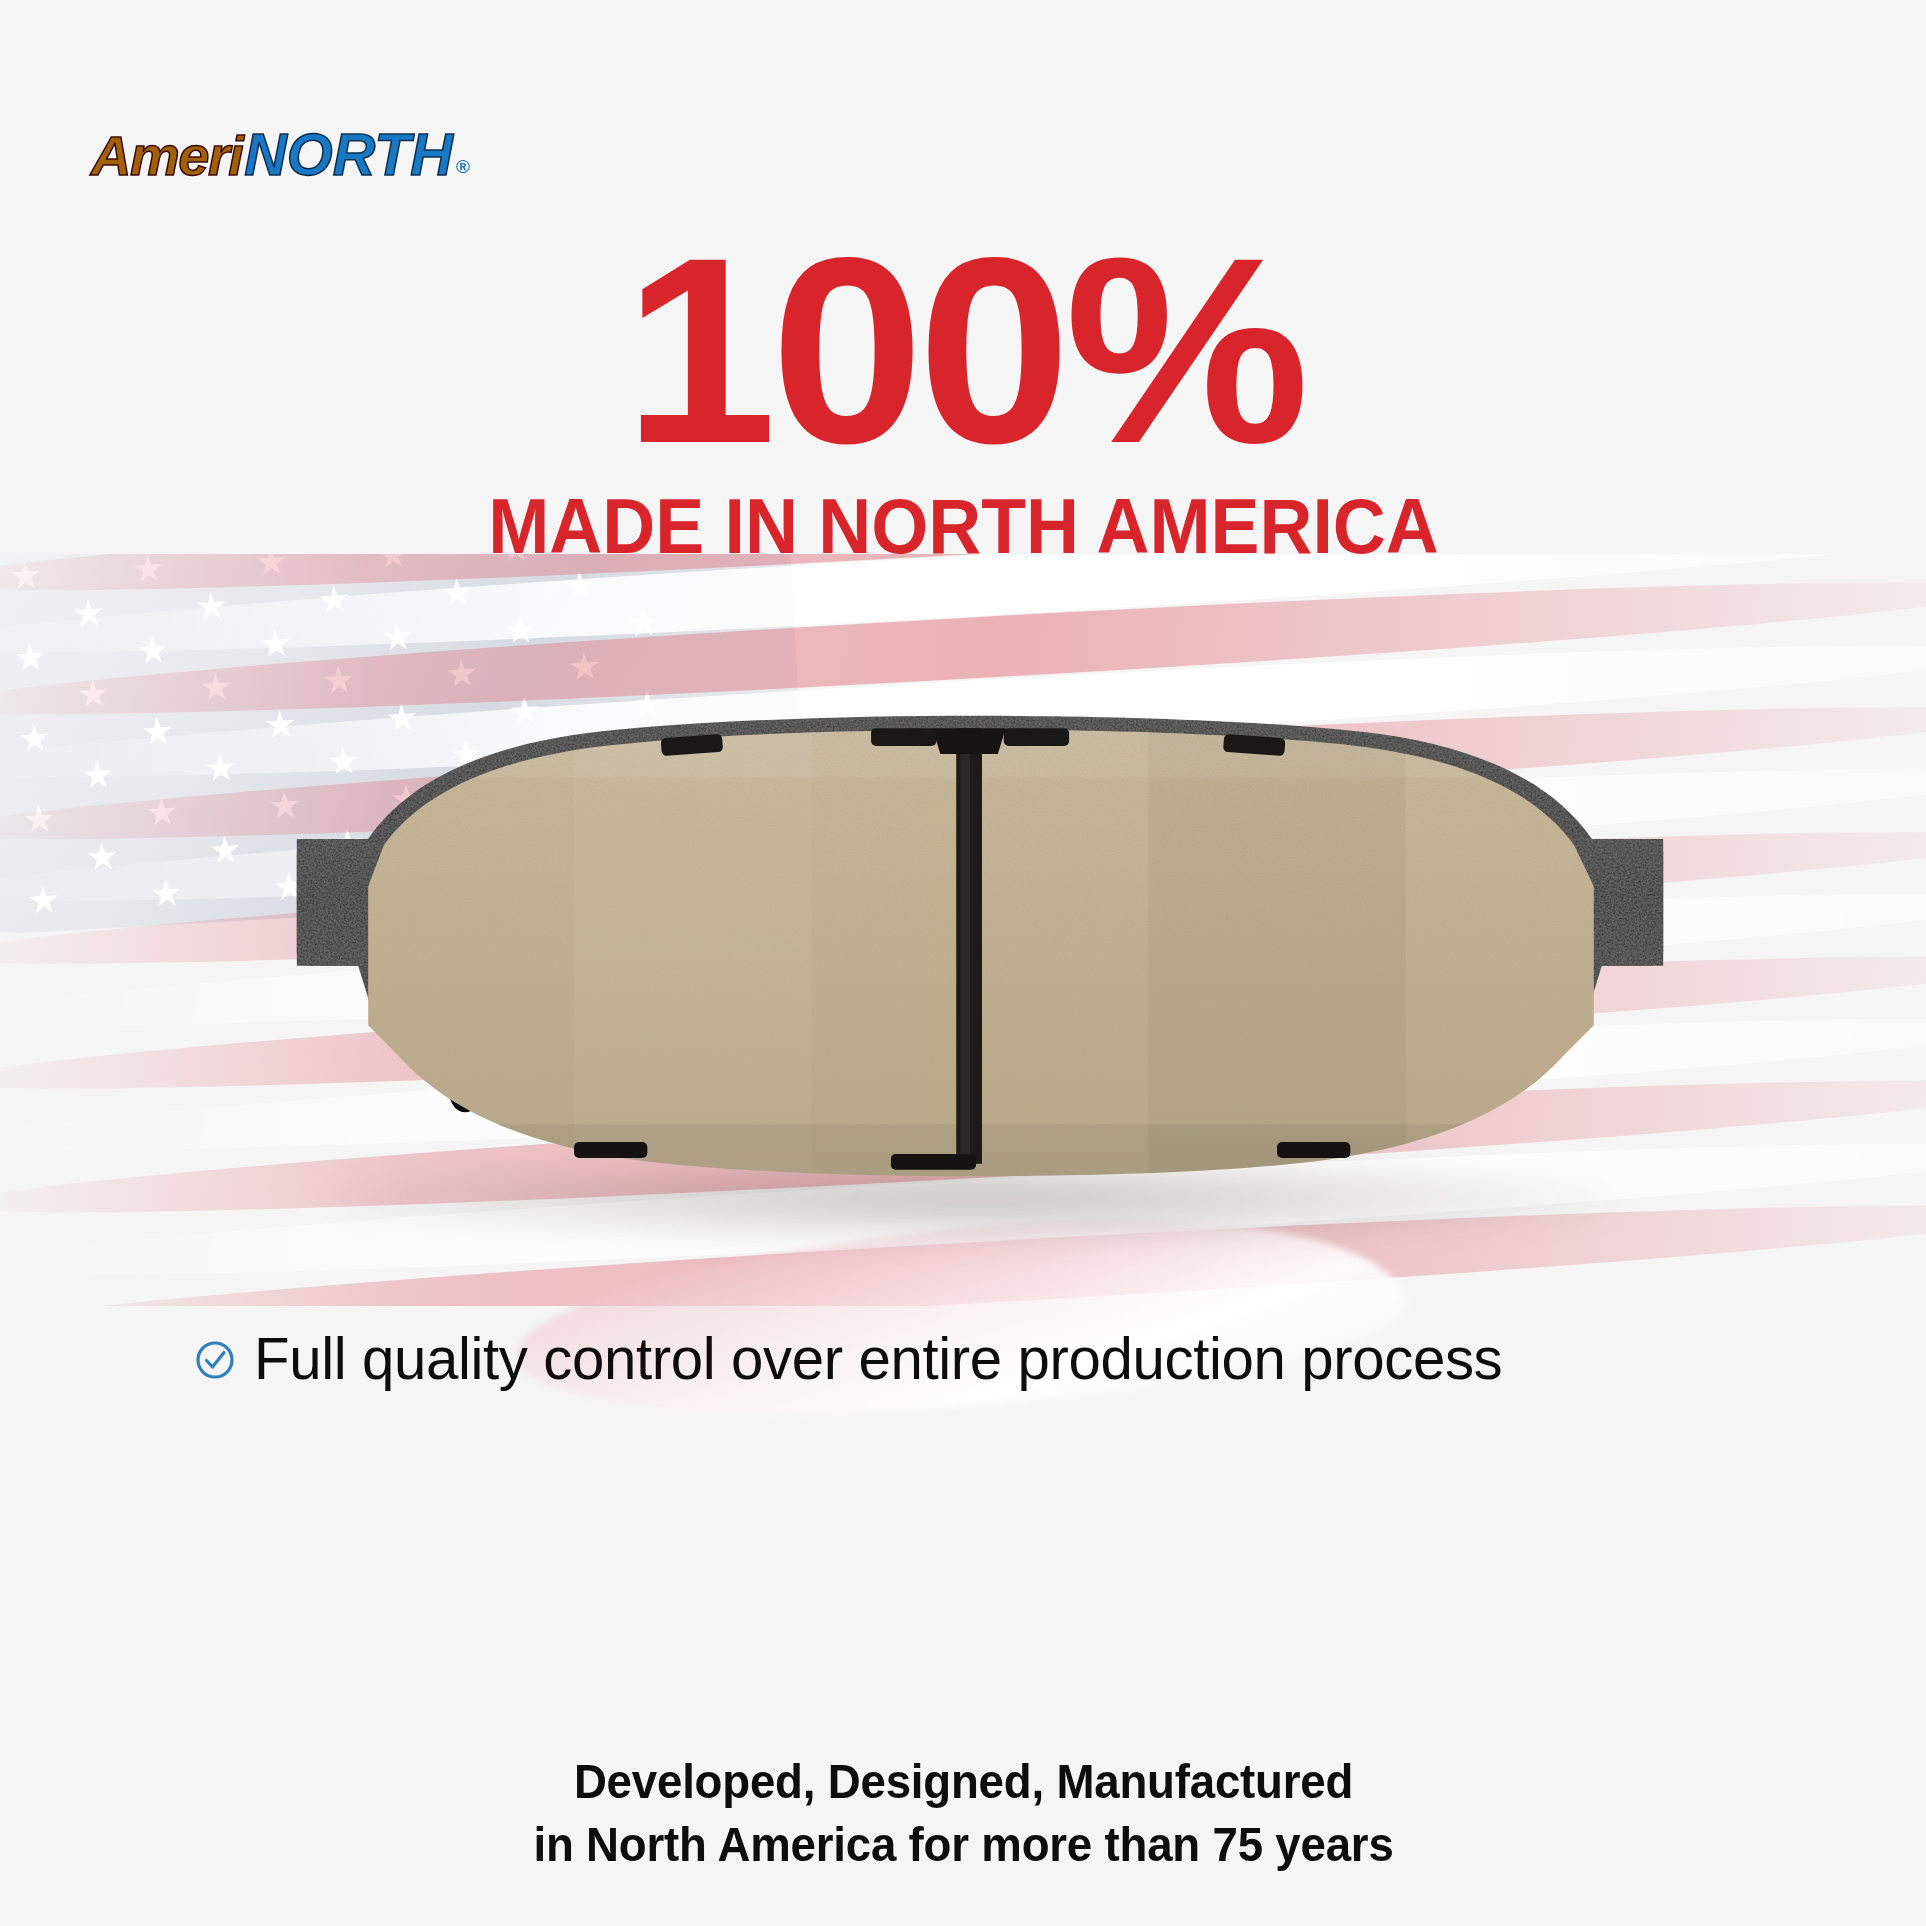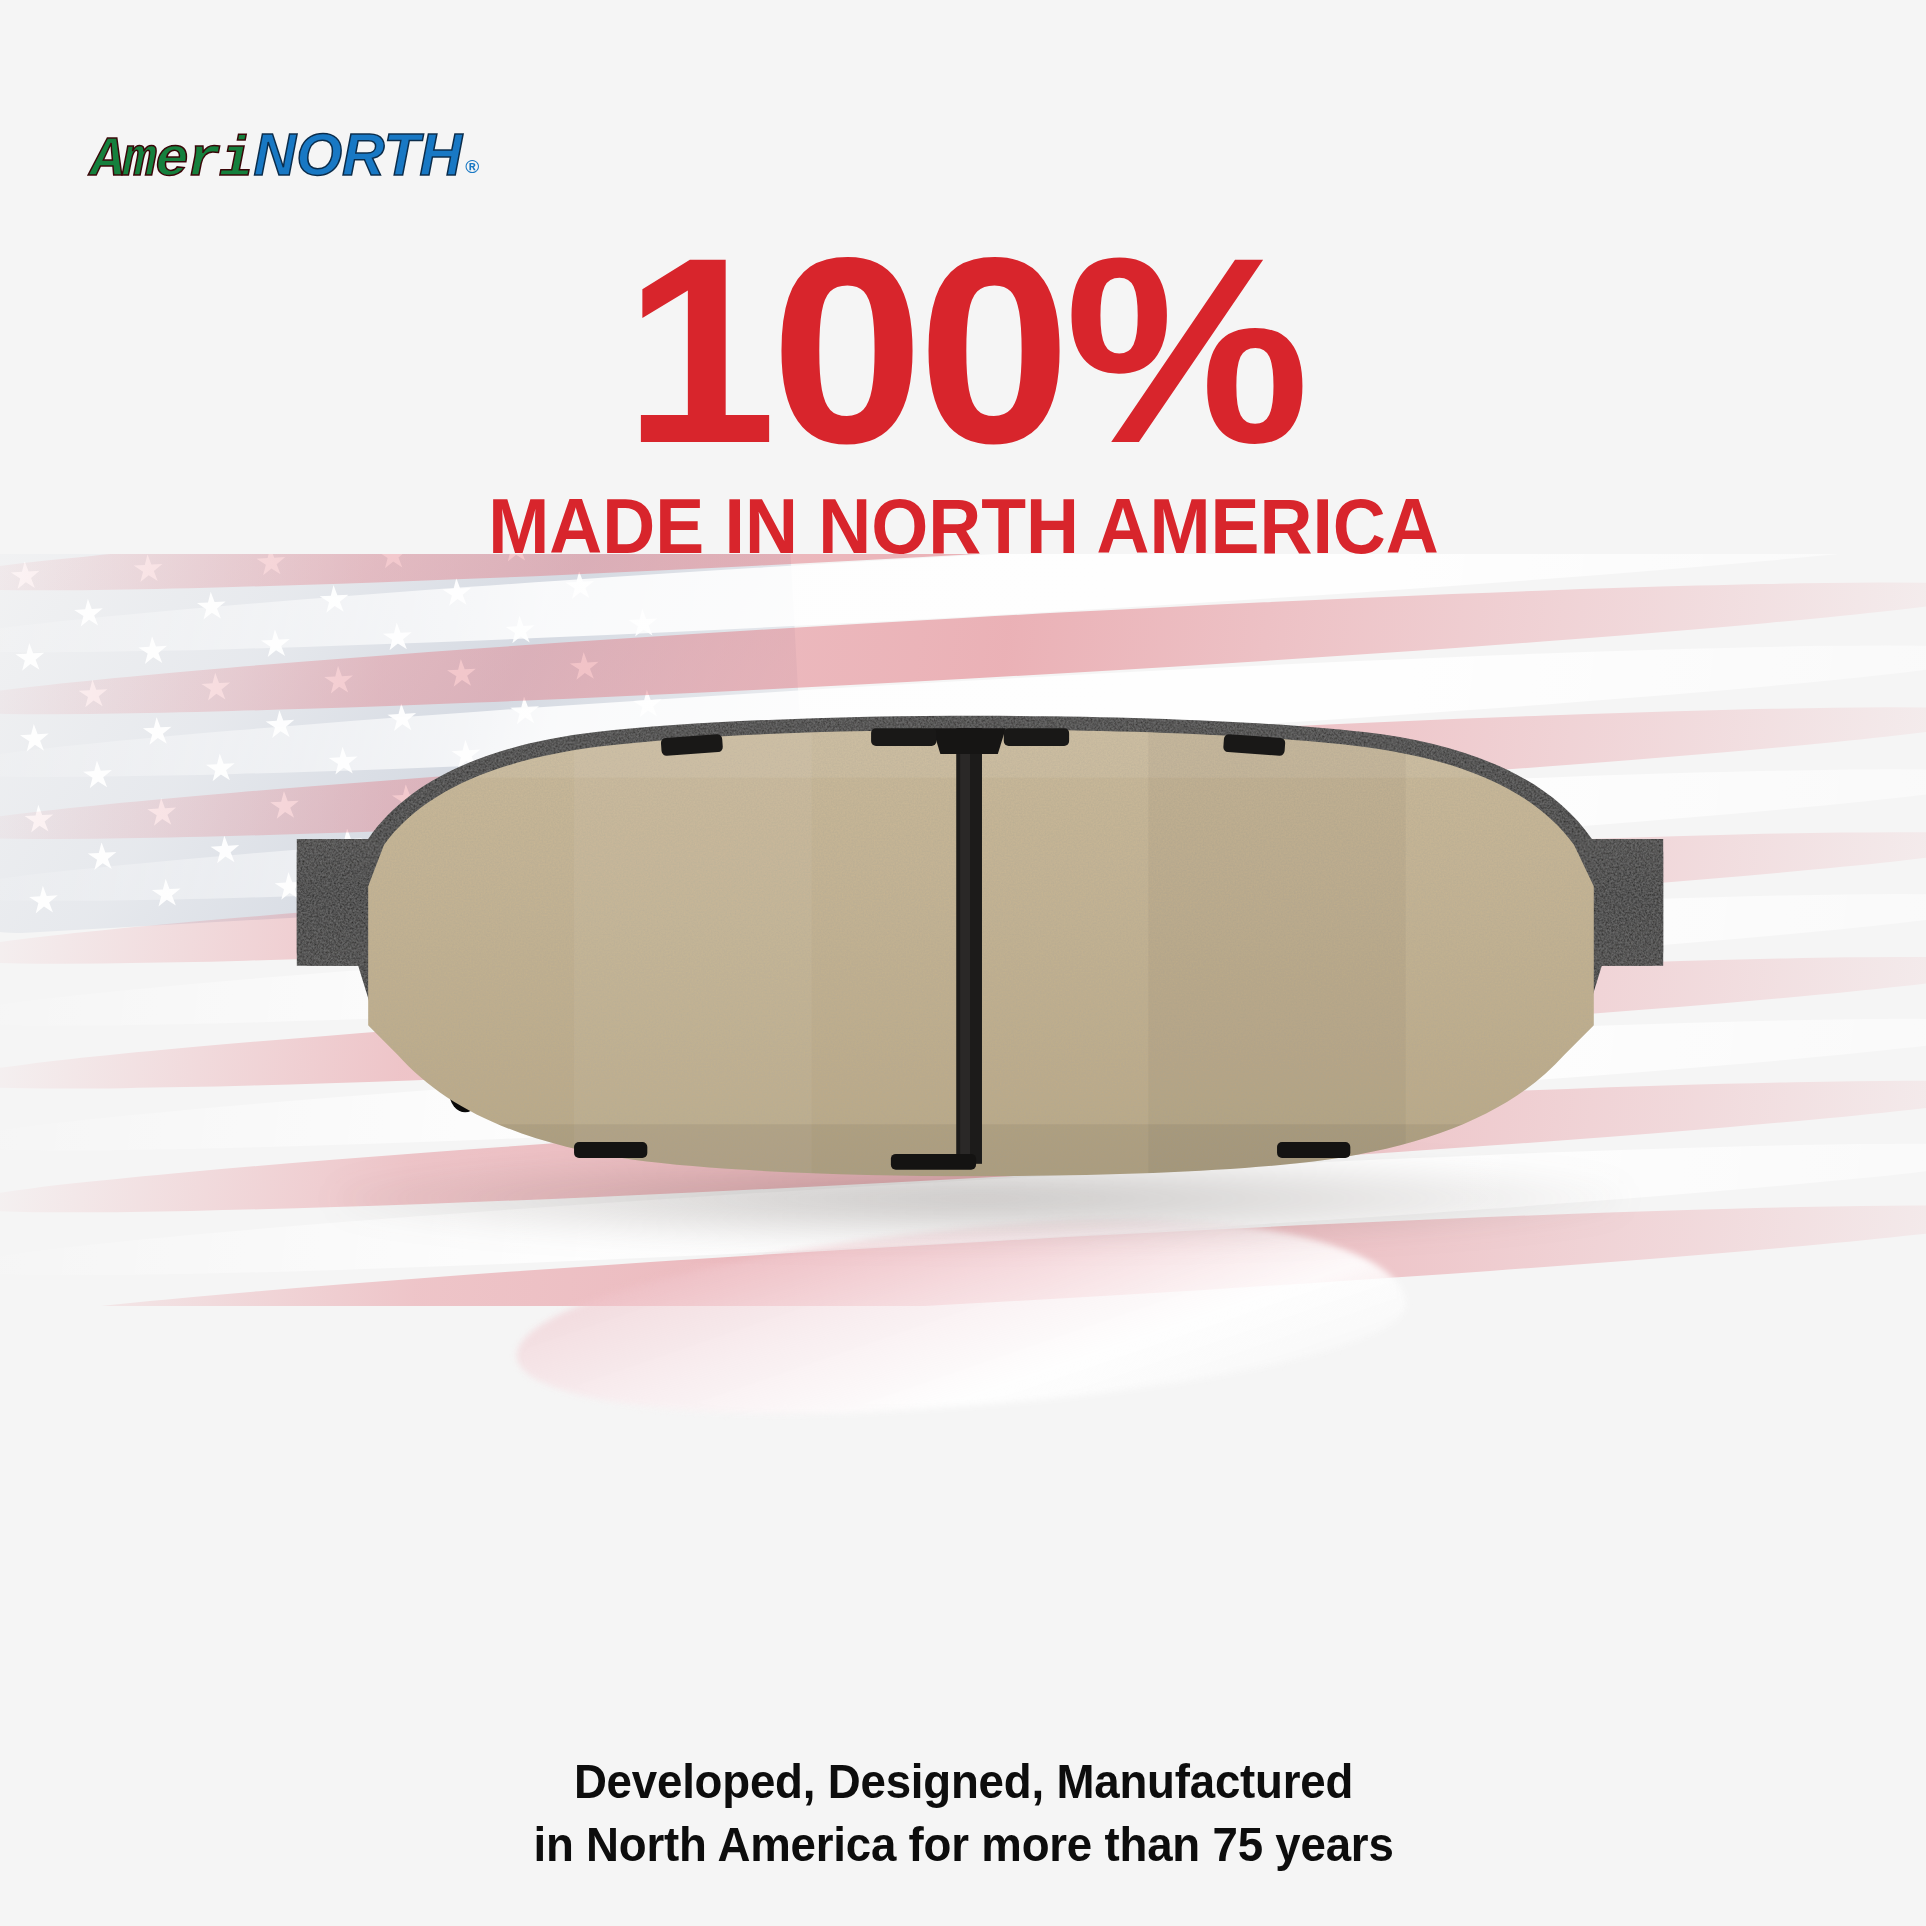--- a/index.html
+++ b/index.html
@@ -88,24 +88,23 @@
     top: 121px;
     display: flex;
     align-items: baseline;
     letter-spacing: -1px;
     user-select: none;
   }
   .logo-ameri {
     font-size: 56px;
     font-weight: 700;
     font-style: italic;
-    color: #15803d;
+    color: #a16207;
     -webkit-text-stroke: 1.5px #3a0508;
     letter-spacing: -1.5px;
-    font-family: Liberation Mono, monospace;
   }
   .logo-brakes {
     font-size: 59px;
     font-weight: 700;
     font-style: italic;
     color: #1878c4;
     -webkit-text-stroke: 1.5px #0b2c4a;
     letter-spacing: 0px;
     margin-left: 2px;
   }
@@ -411,20 +410,27 @@
         <rect x="300" y="418" width="74" height="16" rx="5" fill="#141312"></rect>
         <rect x="620" y="430" width="86" height="16" rx="5" fill="#141312"></rect>
         <rect x="1010" y="418" width="74" height="16" rx="5" fill="#141312"></rect>
       </g>
     </svg>
   </div>
 
   <div class="bullets">
 
 
+    <div class="bullet-row">
+      <svg class="check-icon" viewBox="0 0 42 42">
+        <circle cx="21" cy="21" r="17" fill="none" stroke="#2e7fc0" stroke-width="3.2"></circle>
+        <path d="M 12.5 21.5 L 18.5 28 L 30 13.5" fill="none" stroke="#2e7fc0" stroke-width="3.2" stroke-linecap="round" stroke-linejoin="round"></path>
+      </svg>
+      <span class="bullet-text">Full quality control over entire production process</span>
+    </div>
 
 
 
   </div>
 
   <div class="footer">
     <div class="footer-line">Developed, Designed, Manufactured</div>
     <div class="footer-line">in North America for more than 75 years</div>
   </div>
 

